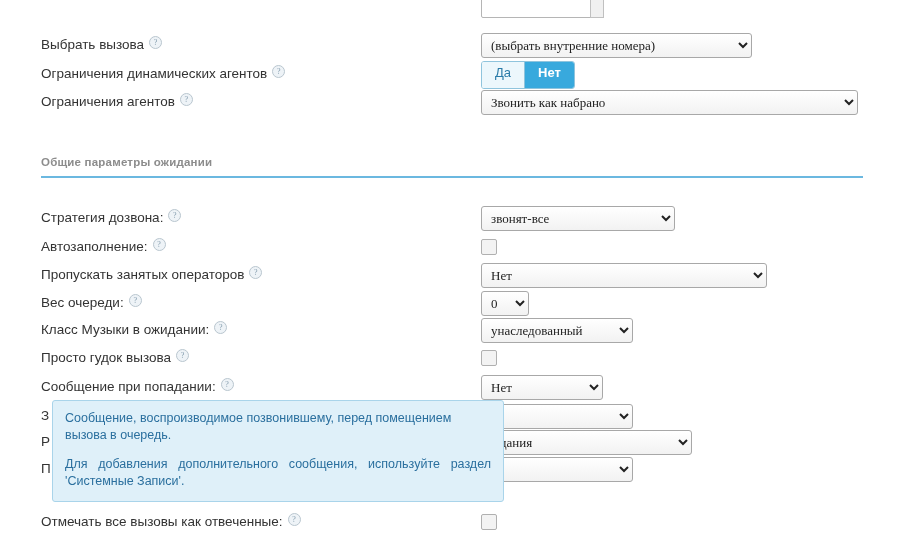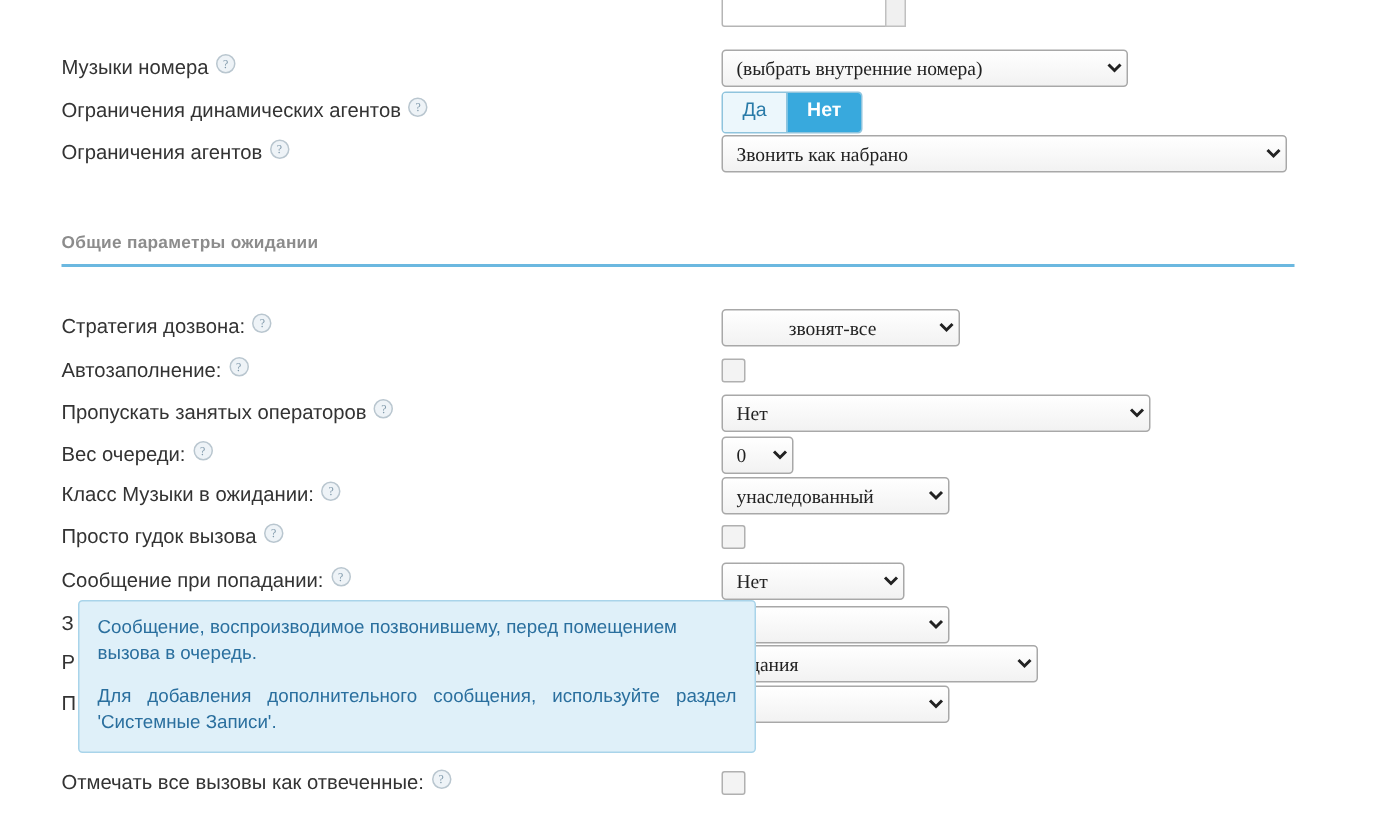--- a/index.html
+++ b/index.html
@@ -95,21 +95,21 @@
     background: linear-gradient(#ffffff, #f2f2f2);
     border: 1px solid #a8a8a8;
     border-radius: 3px;
     padding: 3px 4px 3px 5px;
     box-sizing: border-box;
     height: 25px;
   }
 
   .w270 { width: 271px; }
   .w375 { width: 377px; }
-  .w190 { width: 159px; text-align: center; }
+  .w190 { width: 194px; }
   .w285 { width: 286px; }
   .w150 { width: 152px; }
   .w120 { width: 122px; }
   .w48  { width: 48px; }
   .w210 { width: 211px; }
 
   
   .cbox {
     width: 16px;
     height: 16px;
@@ -201,21 +201,21 @@
 
 <div class="page">
 
   <div class="top-textarea-wrap">
     <textarea class="top-textarea" style=""></textarea>
     <div class="top-scrollbar"></div>
   </div>
 
   <div class="row" style="top:36px;">
     <div class="label">
-      <span>Музыки номера</span><span class="help-icon">?</span>
+      <span>Выбрать вызова</span><span class="help-icon">?</span>
     </div>
     <div class="field">
       <select class="sel w270">
         <option>(выбрать внутренние номера)</option>
       </select>
     </div>
   </div>
 
   <div class="row" style="top:65px;">
     <div class="label">

